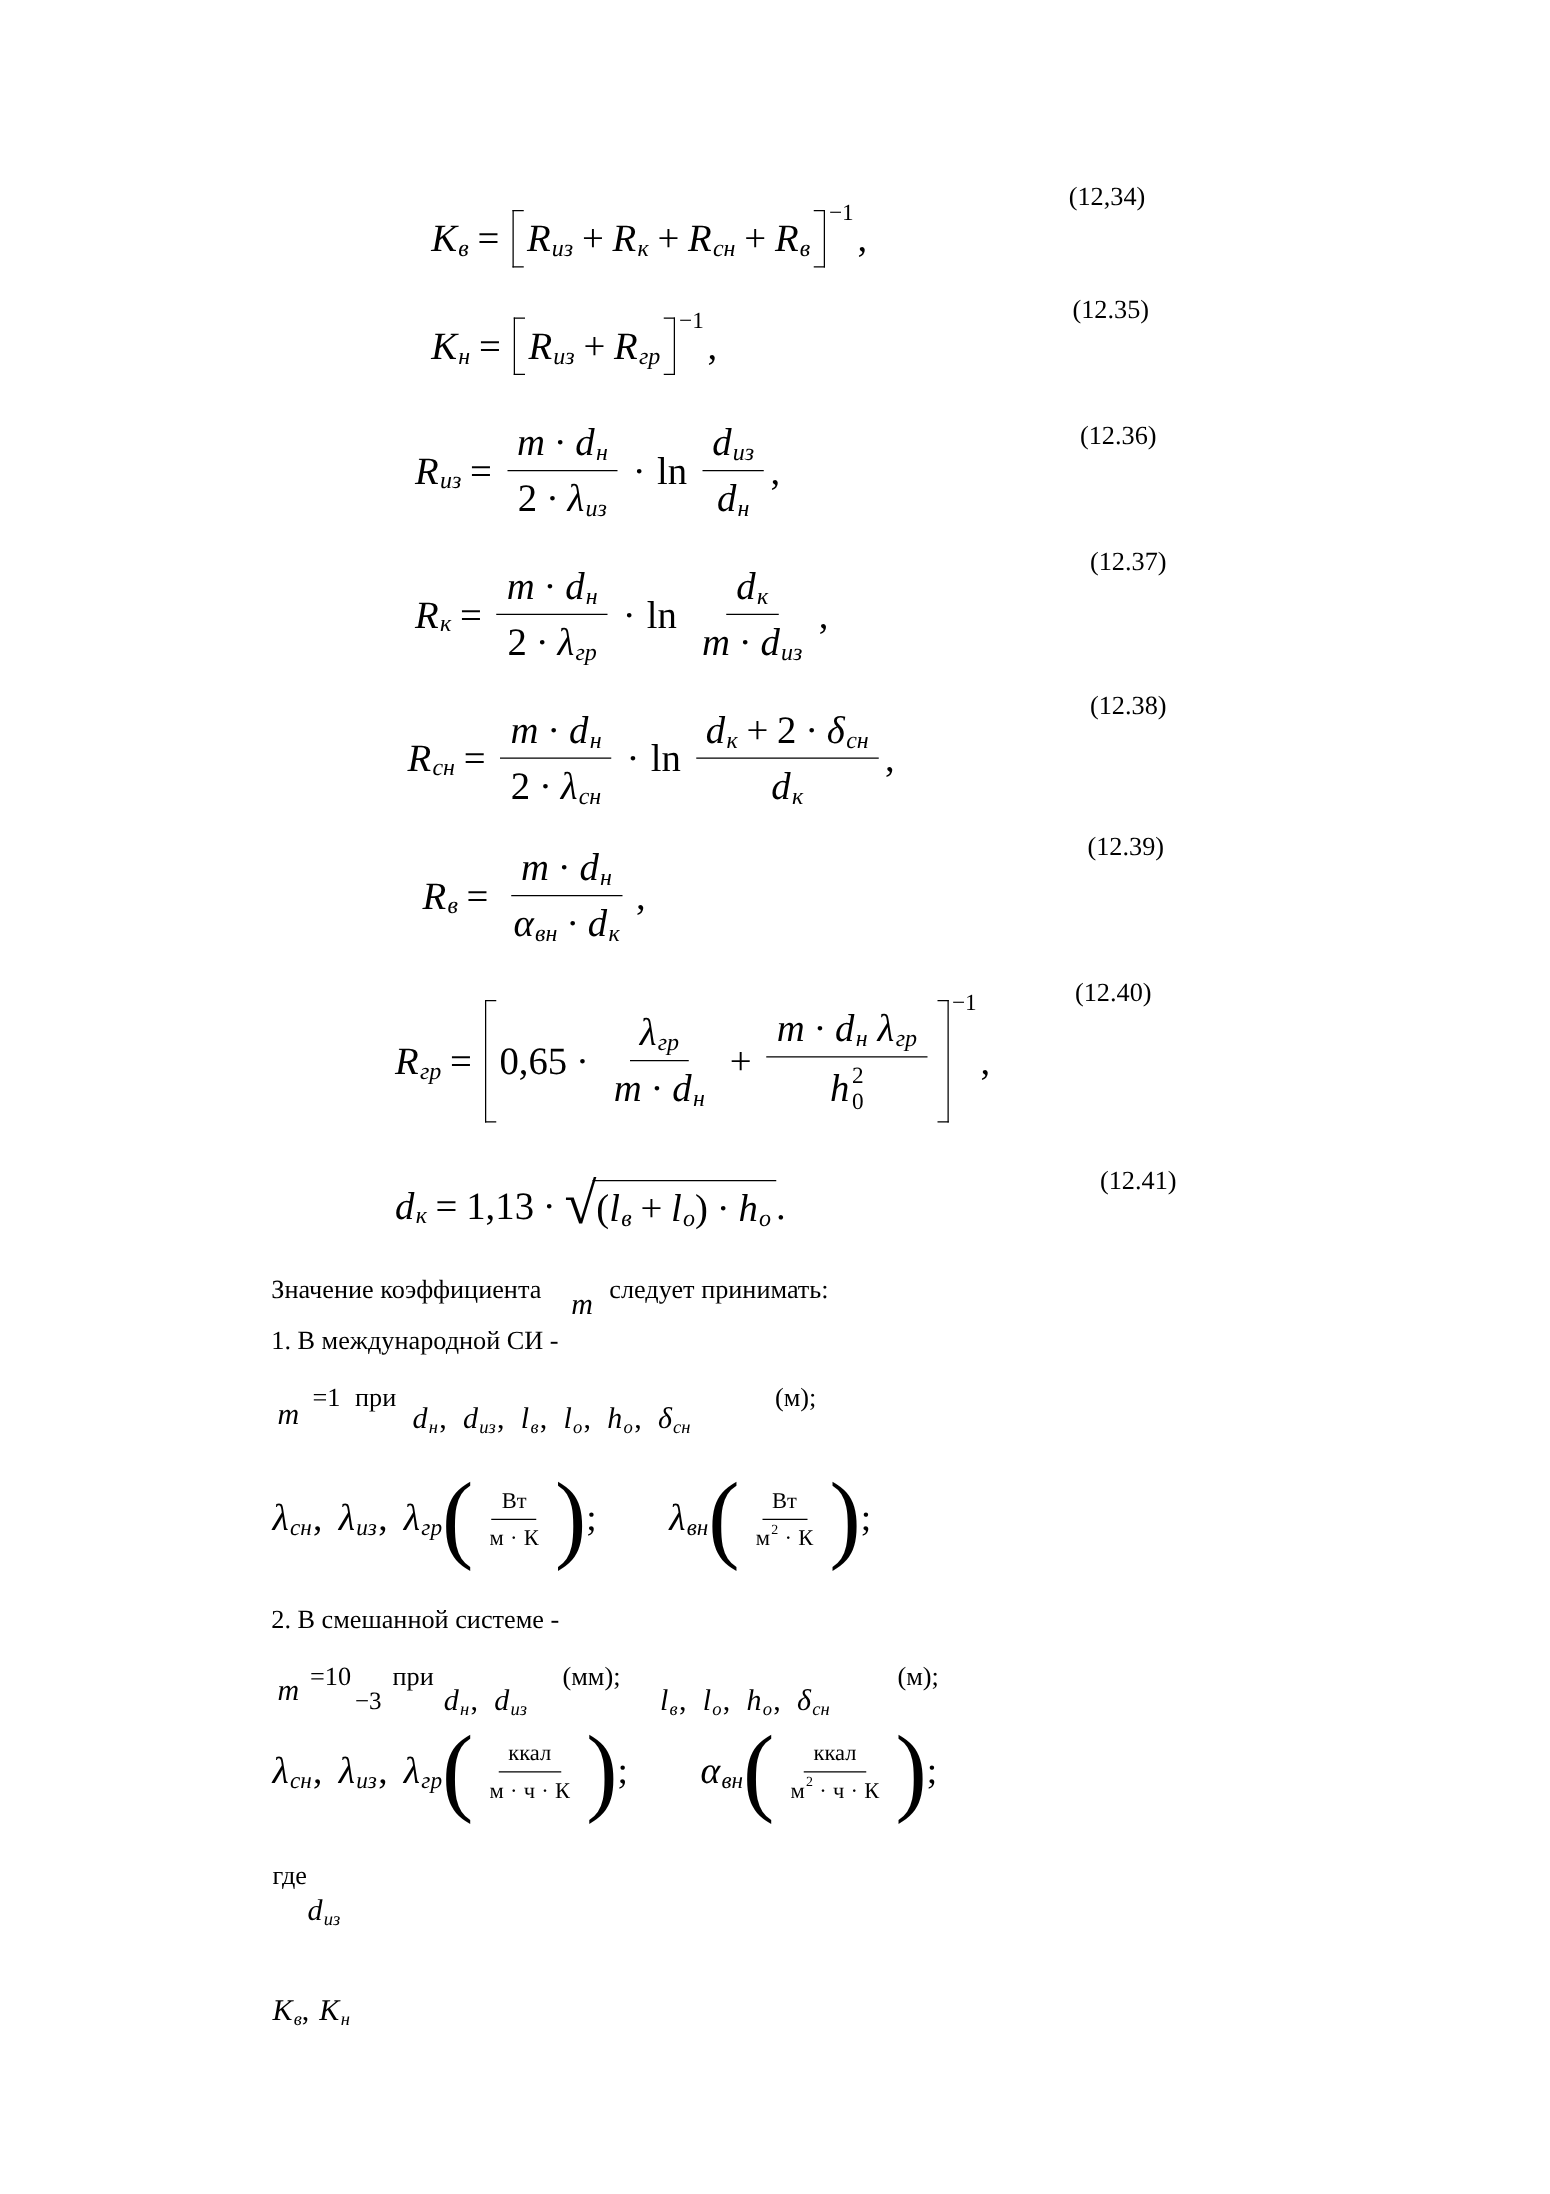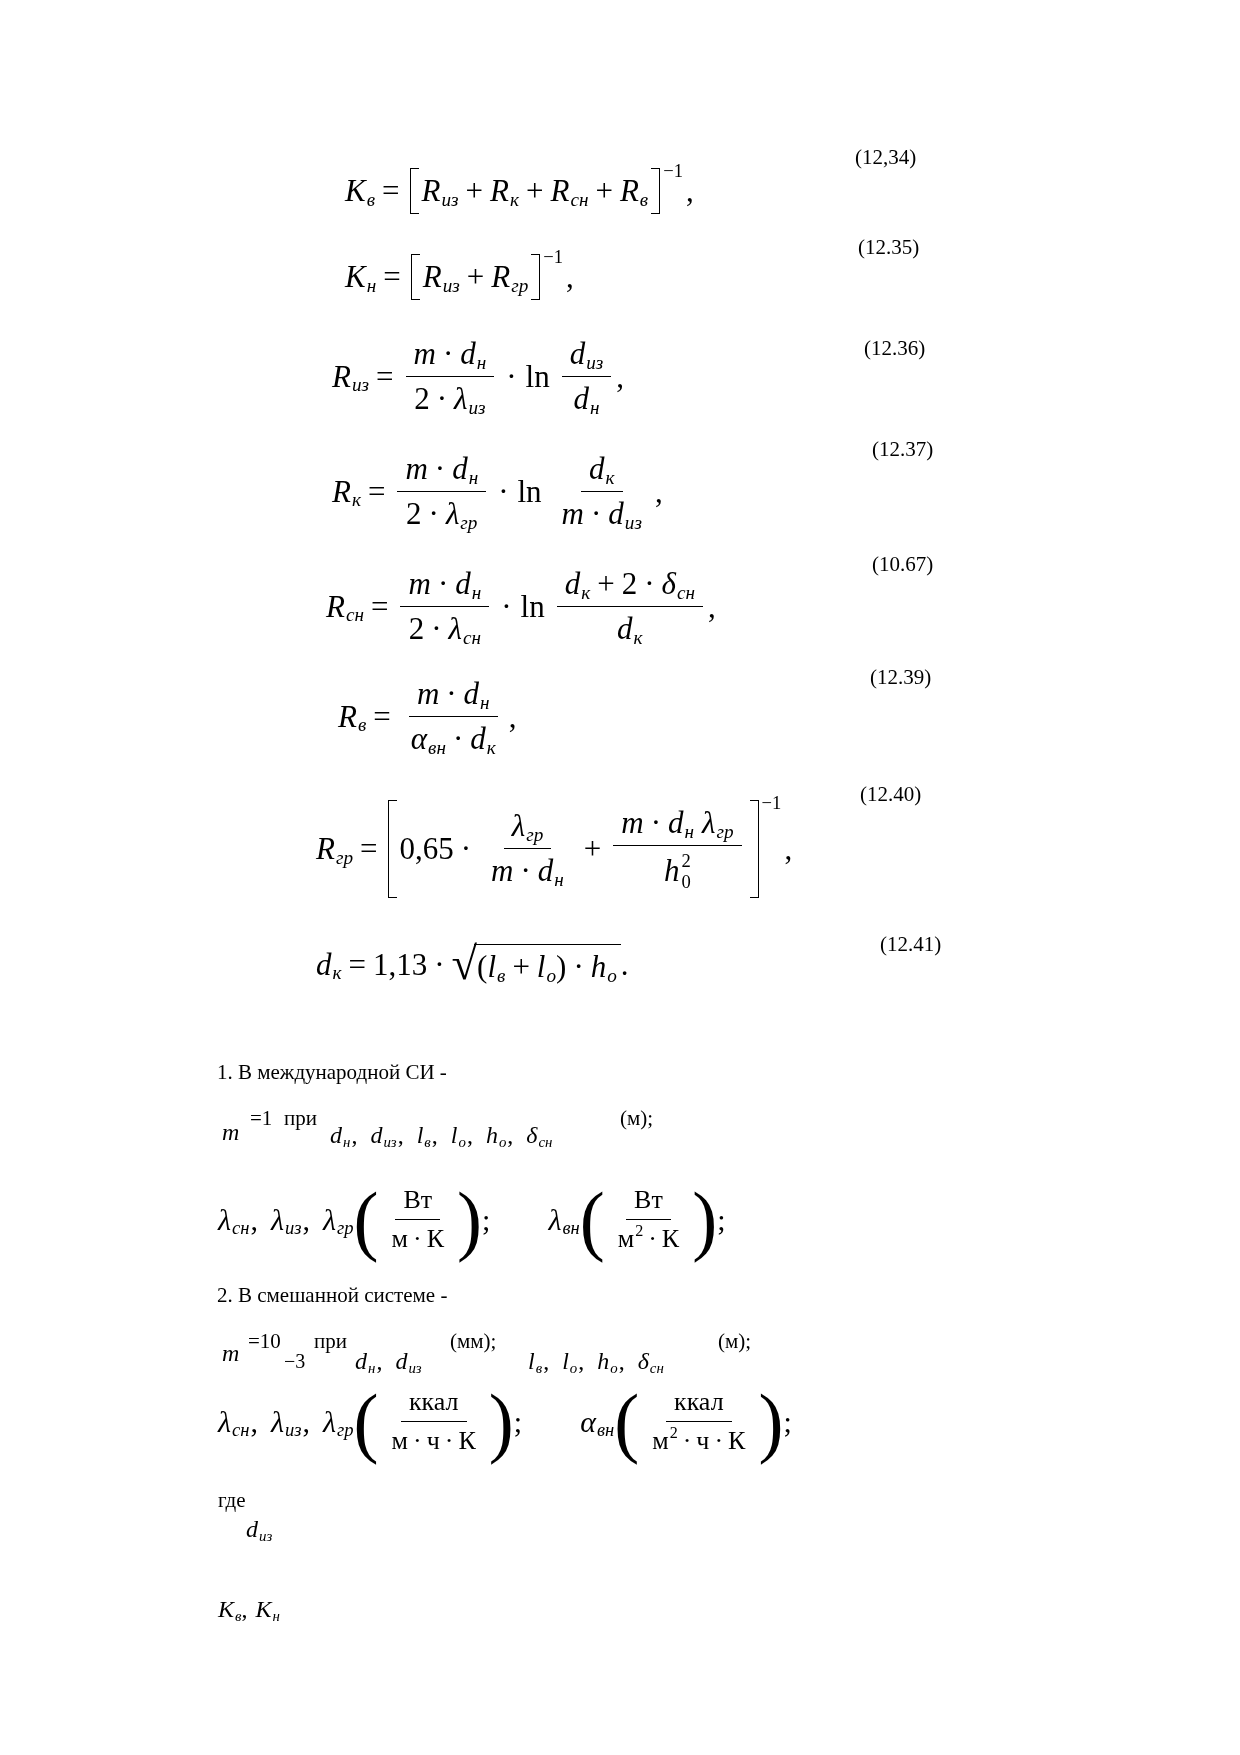--- a/index.html
+++ b/index.html
@@ -22,21 +22,21 @@
   .mop{margin:0 7px;}
   .uline .mop{margin:0 5px;}
   .mfn{margin:0 7px 0 2px;}
   .mtx{}
   .mcm{margin:0 13px 0 1px;}
   .msp{display:inline-block;width:8px;}
   .mgap{display:inline-block;width:58px;}
   .mfrac{display:inline-flex;flex-direction:column;align-items:center;margin:0 5px;text-align:center;}
   .mfrac>.fup{padding:0 8px 4px;border-bottom:1.7px solid #000;display:inline-flex;justify-content:center;}
   .mfrac>.fdn{padding:4px 8px 0;display:inline-flex;justify-content:center;}
-  .uline .mfrac{font-size:26px;text-align:right;}
+  .uline .mfrac{font-size:18px;text-align:right;}
   .mbrk{display:inline-flex;align-items:stretch;margin:0 3px;}
   .mbrk>.bl{width:8px;border:1.8px solid #000;border-right:0;}
   .mbrk>.br{width:8px;border:1.8px solid #000;border-left:0;}
   .mbrk>.bc{display:inline-flex;align-items:center;padding:5px 3px;}
   .mbrk>.bp{font-size:60%;align-self:flex-start;margin:-8px 0 0 3px;font-style:normal;}
   .mpar{display:inline-flex;align-items:center;}
   .pgl{font-size:250%;font-weight:300;line-height:0.8;transform:scaleY(1.05);}
   .msqrt{display:inline-flex;align-items:center;}
   .rad{font-size:150%;line-height:0.7;margin-right:-3px;}
   .radc{border-top:1.8px solid #000;padding:4px 4px 0 3px;display:inline-flex;align-items:center;}
@@ -44,21 +44,21 @@
 </style>
 </head>
 <body>
 
 <div class="page">
 
   <div class="abs eqnum" style="left:855px;top:145px">(12,34)</div>
   <div class="abs eqnum" style="left:858px;top:235px">(12.35)</div>
   <div class="abs eqnum" style="left:864px;top:336px">(12.36)</div>
   <div class="abs eqnum" style="left:872px;top:437px">(12.37)</div>
-  <div class="abs eqnum" style="left:872px;top:552px">(10.67)</div>
+  <div class="abs eqnum" style="left:872px;top:552px">(12.38)</div>
   <div class="abs eqnum" style="left:870px;top:665px">(12.39)</div>
   <div class="abs eqnum" style="left:860px;top:782px">(12.40)</div>
   <div class="abs eqnum" style="left:880px;top:932px">(12.41)</div>
 
   <div class="abs math eqf" style="left:345px;top:168px">
       <span class="mrow">
         <span class="mrow">
           <span class="mvar">K</span>
           <span class="msub">в</span>
         </span>
@@ -421,20 +421,23 @@
                 <span class="mvar">h</span>
                 <span class="msub">о</span>
               </span>
             </span>
           </span>
         </span>
         <span class="mtx">.</span>
       </span>
     </div>
 
+  <div class="abs t21" style="left:217px;top:1018px">
+    <span>Значение коэффициента</span><span class="mi24" style="display:inline-block;transform:translateY(13px);margin:0 13px 0 24px">m</span><span>следует принимать:</span>
+  </div>
 
   <div class="abs t21" style="left:217px;top:1060px">1. В международной СИ -</div>
 
   <div class="abs" style="left:218px;top:1105px;width:600px;height:60px">
     <span class="abs mi24" style="left:4px;top:14px">m</span>
     <span class="abs t21" style="left:32px;top:1px">=1</span>
     <span class="abs t21" style="left:66px;top:1px">при</span>
     <span class="abs math f24" style="left:112px;top:17px">
         <span class="mrow">
           <span class="mrow">

